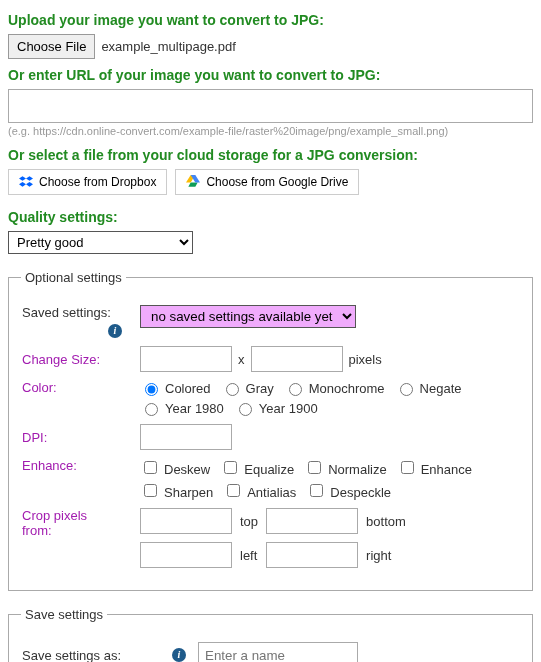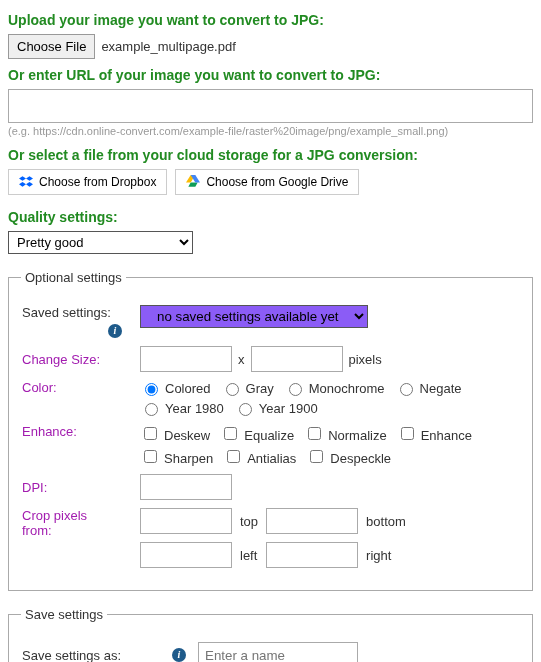--- a/index.html
+++ b/index.html
@@ -47,21 +47,21 @@
     border: 1px solid #555; background:#fff;
   }
   fieldset {
     border: 1px solid #aaa;
     margin: 16px 0;
     padding: 12px 12px 14px 12px;
   }
   legend { font-size: 13px; color: #333; padding: 0 4px; }
   .form-row { display:flex; align-items:center; margin: 8px 1px; }
   .form-label { width: 100px; color:#a21caf; }
-  .saved-select { padding:2px 12px; border:1px solid #555; background:#8b5cf6; }
+  .saved-select { padding:2px 6px; border:1px solid #555; background:#f0abfc; }
   .info-icon {
     display:inline-block; width:14px; height:14px; border-radius:50%;
     background:#1e5a8a; color:#fff; font-size:10px; line-height:14px;
     text-align:center; font-style:italic; font-family:Georgia,serif;
     font-weight:bold;
   }
   .txt-sm { width:92px; height:26px; border:1px solid #aaa; padding:2px 4px; }
   .radio-col { display:flex; flex-wrap:wrap; gap:4px 10px; max-width:360px; }
   .radio-item, .check-item { display:flex; align-items:flex-end; gap:4px; }
   .check-col { display:flex; flex-wrap:wrap; gap:4px 10px; max-width:340px; }
@@ -152,57 +152,57 @@
           <input type="radio" name="color" style="">
           <span>Year 1980</span>
         </label>
       <label class="radio-item">
           <input type="radio" name="color" style="">
           <span>Year 1900</span>
         </label>
     </div>
   </div>
 
-  <div class="form-row" style="align-items:flex-start;">
-    <div class="form-label">Enhance:</div>
-    <div class="check-col" style="margin-left:18px;">
-      <label class="check-item">
-          <input type="checkbox" style="">
-          <span>Deskew</span>
-        </label>
-      <label class="check-item">
-          <input type="checkbox" style="">
-          <span>Equalize</span>
-        </label>
-      <label class="check-item">
-          <input type="checkbox" style="">
-          <span>Normalize</span>
-        </label>
-      <label class="check-item">
-          <input type="checkbox" style="">
-          <span>Enhance</span>
-        </label>
-      <label class="check-item">
-          <input type="checkbox" style="">
-          <span>Sharpen</span>
-        </label>
-      <label class="check-item">
-          <input type="checkbox" style="">
-          <span>Antialias</span>
-        </label>
-      <label class="check-item">
-          <input type="checkbox" style="">
-          <span>Despeckle</span>
-        </label>
-    </div>
-  </div>
-
   <div class="form-row">
     <div class="form-label">DPI:</div>
     <div style="margin-left:18px;"><input class="txt-sm" type="text" style=""></div>
+  </div>
+
+  <div class="form-row" style="align-items:flex-start;">
+    <div class="form-label">Enhance:</div>
+    <div class="check-col" style="margin-left:18px;">
+      <label class="check-item">
+          <input type="checkbox" style="">
+          <span>Deskew</span>
+        </label>
+      <label class="check-item">
+          <input type="checkbox" style="">
+          <span>Equalize</span>
+        </label>
+      <label class="check-item">
+          <input type="checkbox" style="">
+          <span>Normalize</span>
+        </label>
+      <label class="check-item">
+          <input type="checkbox" style="">
+          <span>Enhance</span>
+        </label>
+      <label class="check-item">
+          <input type="checkbox" style="">
+          <span>Sharpen</span>
+        </label>
+      <label class="check-item">
+          <input type="checkbox" style="">
+          <span>Antialias</span>
+        </label>
+      <label class="check-item">
+          <input type="checkbox" style="">
+          <span>Despeckle</span>
+        </label>
+    </div>
   </div>
 
   <div class="form-row" style="align-items:flex-start;">
     <div class="form-label">
       <div>Crop pixels</div>
       <div>from:</div>
     </div>
     <div style="margin-left:18px;">
       <div class="crop-grid">
         <input class="txt-sm" type="text" style="">

